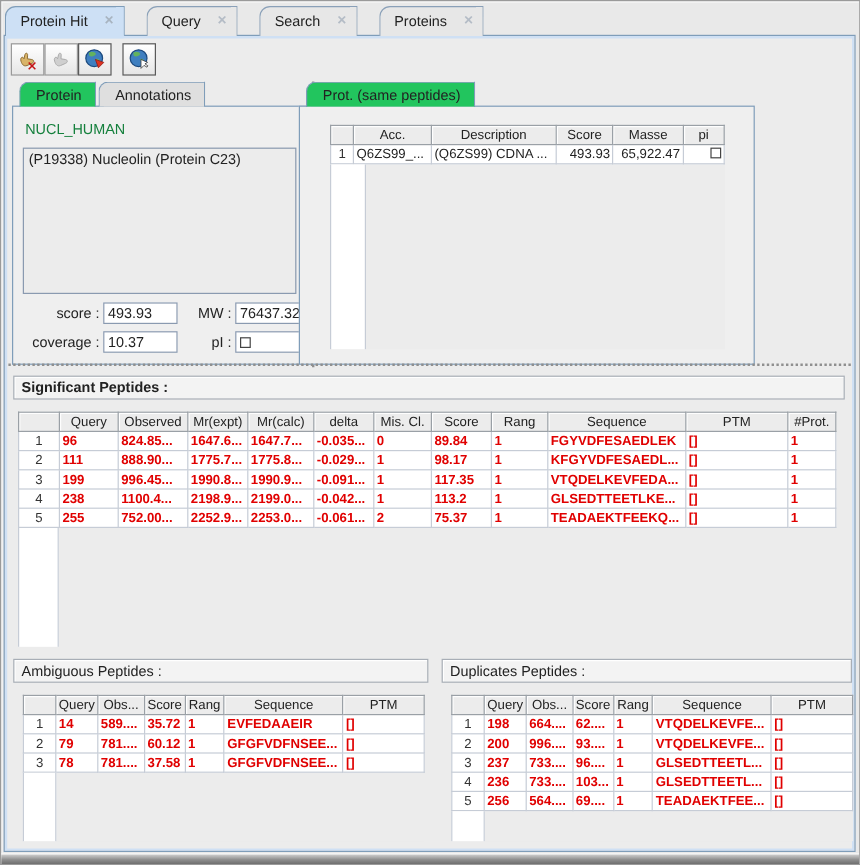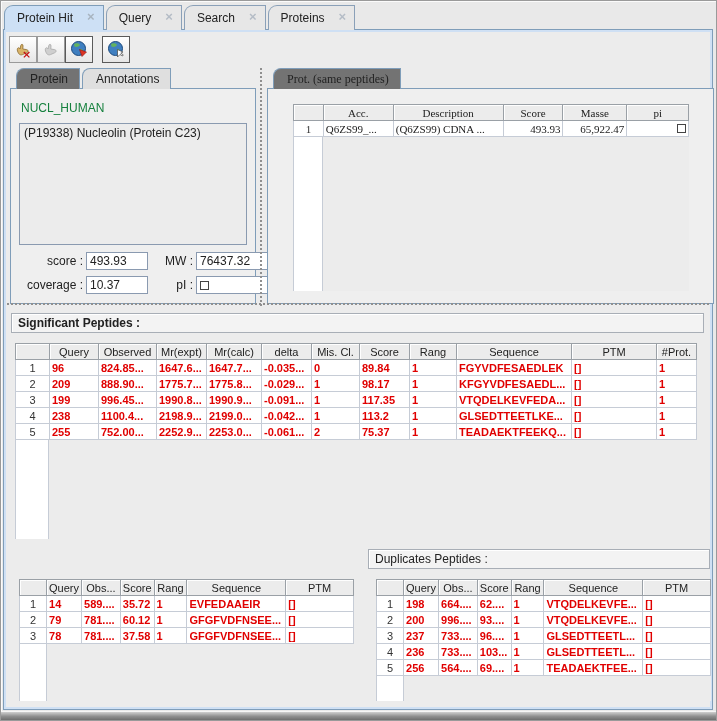--- a/index.html
+++ b/index.html
@@ -13,21 +13,21 @@
     box-shadow: inset 1px 1px 0 #fbfbfb;
     overflow:hidden;
   }
   .window-bottom{
     position:absolute; left:0; right:0; bottom:0; height:9px;
     background:linear-gradient(#cfcfcf,#8e8e8e 55%,#6f6f6f);
     border-top:1px solid #f5f5f5;
   }
 
   
-  .tabbar{ position:absolute; top:4px; left:3px; display:flex; gap:2px; z-index:3; }
+  .tabbar{ position:absolute; top:4px; left:3px; display:flex; gap:18px; z-index:3; }
   .tab{
     height:25px; padding:4px 8px 0 12px; display:flex; align-items:flex-start; gap:14px;
     border:1px solid #8aa0b8; border-bottom:none;
     border-top-left-radius:9px;
     background:#e7e7e7; font-size:12px; color:#222;
   }
   .tab.active{ background:#cde0f5; border-color:#7f9db9; position:relative; }
   .tab.active::after{ content:""; position:absolute; left:0; right:0; bottom:-2px; height:3px; background:#cde0f5; }
   .tab-label{ padding-top:1px; }
   .tab-close{ color:#b4bcc6; font-weight:bold; font-size:13px; line-height:14px; cursor:default; }
@@ -53,29 +53,29 @@
   .tbtn svg{ display:block; }
 
   
   .pane{ position:absolute; }
   .pane-tabs{ display:flex; gap:2px; padding-left:6px; height:21px; position:relative; z-index:2; }
   .ptab{
     padding:3px 11px 0 13px; font-size:12px; color:#222;
     border:1px solid #7f9db9; border-bottom:none; border-top-left-radius:8px;
     background:#dfdfdf;
   }
-  .ptab.active{ background:#737373; position:relative; }
+  .ptab.active{ background:#22c55e; position:relative; }
   .ptab.active::after{ content:""; position:absolute; left:0; right:0; bottom:-2px; height:2px; background:#f0f0f0; }
   .pane-body{
     position:absolute; left:0; right:0; top:20px; bottom:0;
     border:1px solid #7f9db9; background:#efefef;
   }
 
   .left-pane{ left:6px; top:7px; width:246px; height:236px; }
-  .right-pane{ left:263px; top:7px; width:447px; height:236px;font-family:Liberation Serif, serif; }
+  .right-pane{ left:245px; top:7px; width:380px; height:236px; }
 
   .protein-name{ position:absolute; left:10px; top:12px; font-size:12px; color:#15803d; }
   .desc-box{
     position:absolute; left:8px; right:8px; top:34px; height:122px;
     border:1px solid #8a9ab0; background:#ececec;
     font-size:12px; color:#222; padding:2px 4px;
   }
   .fields{
     position:absolute; left:4px; bottom:8px;
     display:grid; grid-template-columns:68px 62px 42px 72px;
@@ -326,21 +326,21 @@
               <td>-0.035...</td>
               <td>0</td>
               <td>89.84</td>
               <td>1</td>
               <td>FGYVDFESAEDLEK</td>
               <td>[]</td>
               <td>1</td>
             </tr>
             <tr>
               <td class="rownum">2</td>
-              <td>209</td>
+              <td>111</td>
               <td>888.90...</td>
               <td>1775.7...</td>
               <td>1775.8...</td>
               <td>-0.029...</td>
               <td>1</td>
               <td>98.17</td>
               <td>1</td>
               <td>KFGYVDFESAEDL...</td>
               <td>[]</td>
               <td>1</td>
@@ -386,20 +386,21 @@
               <td>TEADAEKTFEEKQ...</td>
               <td>[]</td>
               <td>1</td>
             </tr>
           </tbody>
         </table>
       <div class="rowhead-filler sig-filler"></div>
     </div>
 
     <div class="bottom-panel amb-panel">
+      <div class="group-title bp-title">Ambiguous Peptides :</div>
       <div class="scrollpane bp-scroll">
         <table class="dtable red t-amb">
           <colgroup>
               <col style="width:28px">
               <col style="width:34px">
               <col style="width:39px">
               <col style="width:32px">
               <col style="width:33px">
               <col style="width:99px">
               <col style="width:70px">

